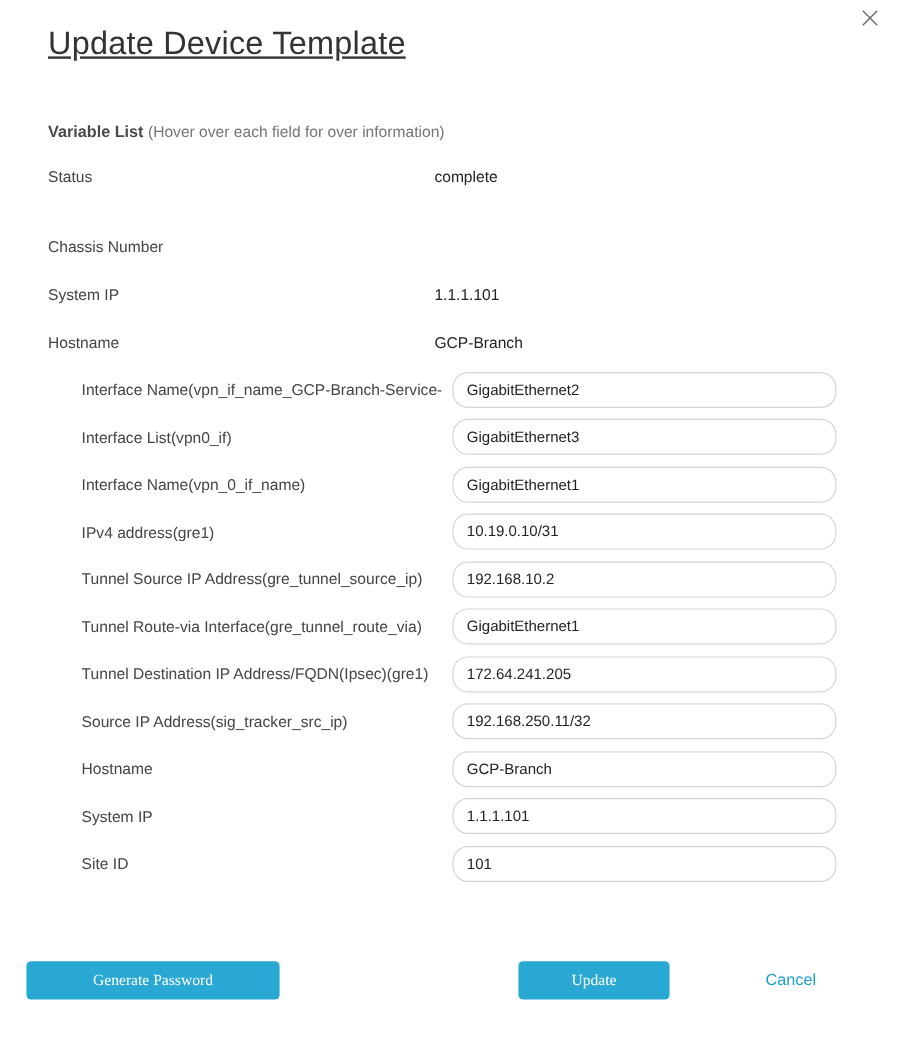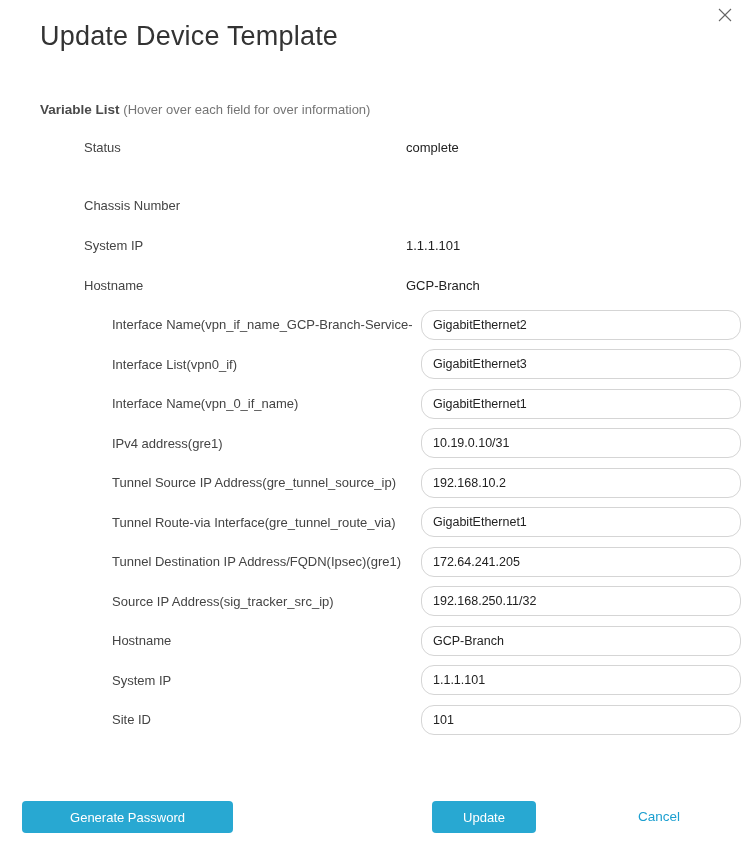--- a/index.html
+++ b/index.html
@@ -14,31 +14,31 @@
 
   .close-btn {
     position: absolute; top: 7px; right: 19px;
     width: 16px; height: 16px; cursor: pointer;
     display: flex; align-items: center; justify-content: center;
   }
 
   .title {
     position: absolute; top: 21px; left: 40px;
     font-size: 27px; font-weight: 400; color: #333333;
-    letter-spacing: 0.2px; white-space: nowrap;
+    letter-spacing: 0.2px; white-space: nowrap; text-decoration: underline;
   }
 
   .section-header {
     position: absolute; top: 102px; left: 40px;
     font-size: 13.5px; white-space: nowrap;
   }
   .section-header .heading { font-weight: 700; color: #4a4a4a; }
   .section-header .hint { font-weight: 400; color: #757575; font-size: 13px; }
 
-  .rows { position: absolute; top: 127px; left: 0; width: 716px; padding-left: 44px; }
+  .rows { position: absolute; top: 127px; left: 0; width: 716px; }
   .row { display: flex; align-items: center; }
   .row.static { height: 40px; }
   .row.input-row { height: 39.5px; margin-left: 28px; }
   .row.gap-before { margin-top: 18px; }
   .row .label {
     width: 309px; margin-left: 40px; flex: none;
     font-size: 13px; color: #444444;
     white-space: nowrap; overflow: hidden;
   }
   .row .value-cell { flex: none; width: 320px; }
@@ -49,25 +49,25 @@
     width: 320px; height: 30px;
     border: 1px solid #d5d5d5; border-radius: 13px;
     padding: 0 11px; font-family: "Liberation Sans", "DejaVu Sans", sans-serif;
     font-size: 12.5px; color: #222222; background: #fff; outline: none;
   }
 
   .footer { position: absolute; top: 801px; left: 0; width: 752px; height: 32px; }
   .btn {
     position: absolute; height: 32px; border: none; border-radius: 4px;
     background: #28a8d2; color: #ffffff;
-    font-family: Liberation Sans, sans-serif;
+    font-family: Liberation Serif, serif;
     font-size: 13px; cursor: pointer; text-align: center;
   }
   .btn-generate { left: 22px; width: 211px; }
-  .btn-update { left: 432px; width: 104px; }
+  .btn-update { left: 432px; width: 126px; }
   .link-cancel {
     position: absolute; left: 638px; top: 8px;
     font-size: 13.5px; color: #1b9fd0; cursor: pointer; white-space: nowrap;
   }
 </style>
 </head>
 <body>
 
 <div class="dialog">
 

